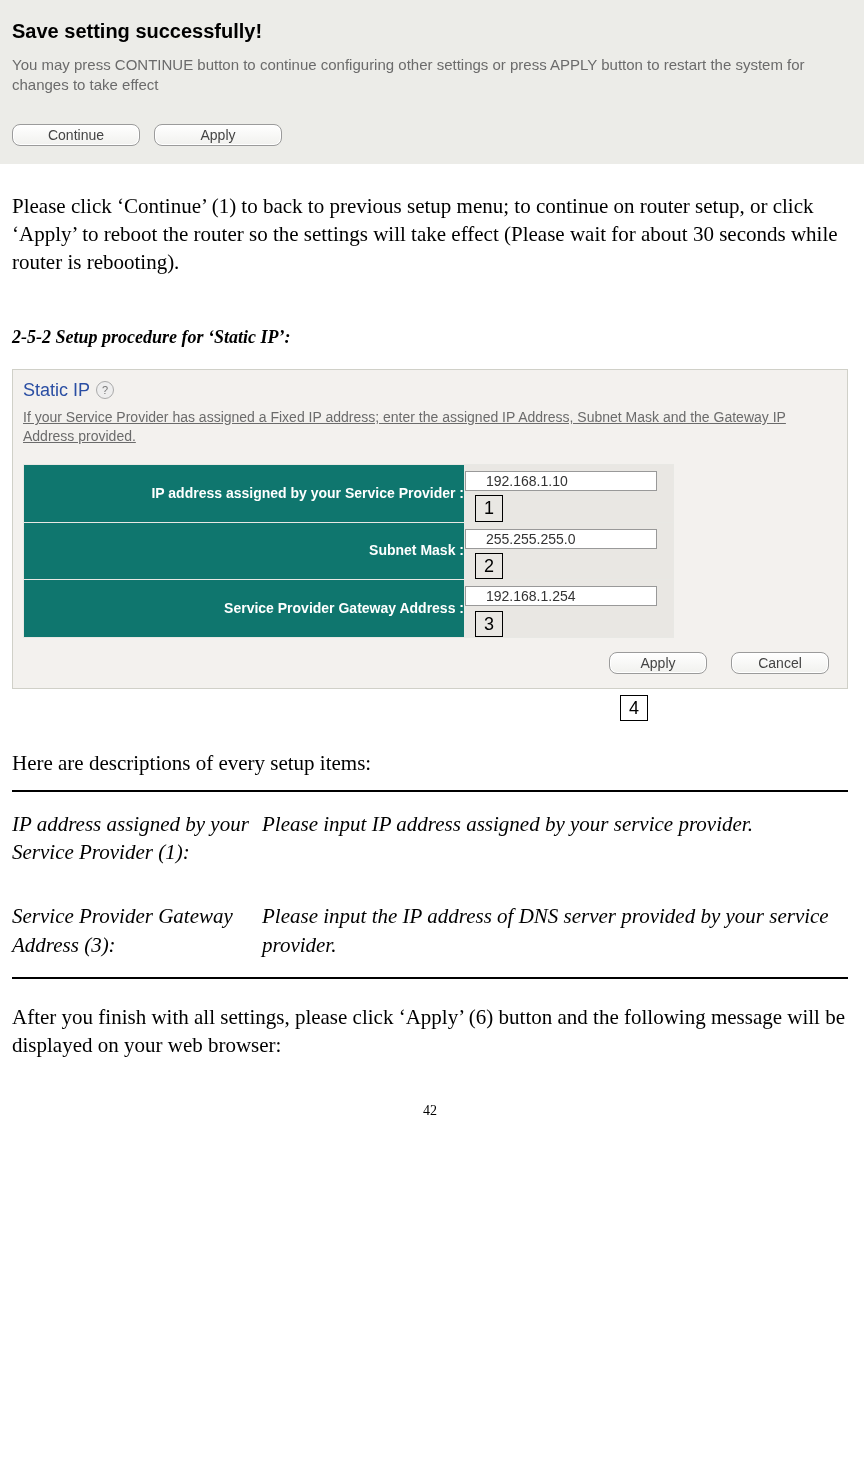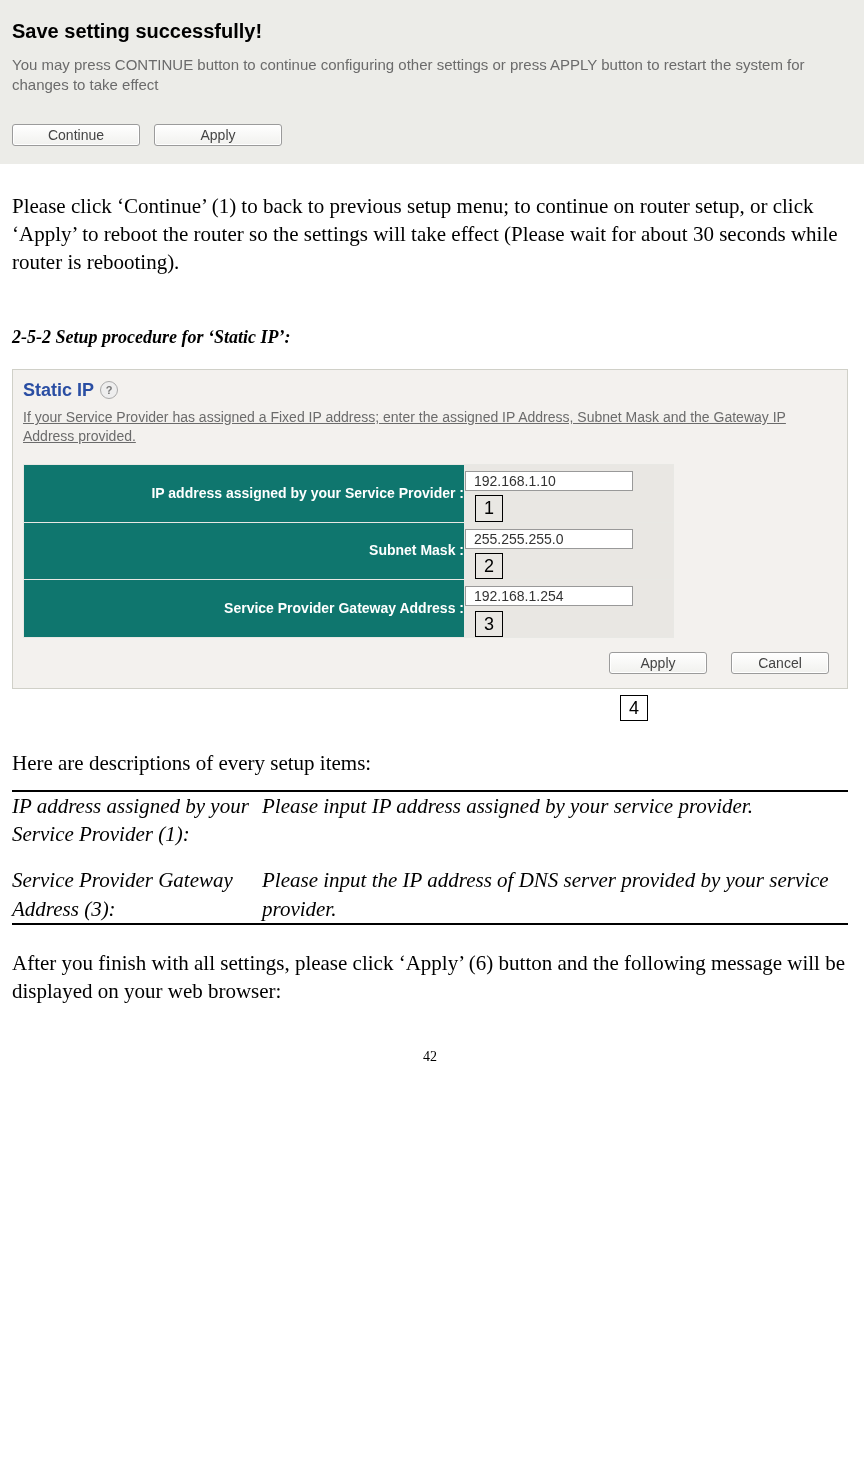--- a/index.html
+++ b/index.html
@@ -32,21 +32,21 @@
       color: #6b6b6b;
       margin: 0 0 28px 0;
     }
     .dlg-buttons { display: flex; gap: 14px; }
     .win-btn {
       font-family: Arial, sans-serif;
       font-size: 14px;
       color: #444;
       background: linear-gradient(#fff, #f1f1ee);
       border: 1px solid #9b9b9b;
-      border-radius: 3px;
+      border-radius: 8px;
       padding: 2px 0;
       width: 128px;
       text-align: center;
       box-shadow: inset 0 0 0 1px #fff;
       cursor: pointer;
     }
 
     .body-text { margin: 28px 0 0 0; }
     .section-heading {
       font-style: italic;
@@ -57,21 +57,21 @@
 
     
     .panel {
       background: #f3f1ee;
       border: 1px solid #d0d0c8;
       padding: 8px 10px 14px 10px;
     }
     .panel-title {
       font-family: Arial, sans-serif;
       color: #2a4ea3;
-      font-weight: bold;
+      font-weight: normal;
       font-size: 18px;
       display: flex;
       align-items: center;
       gap: 6px;
     }
     .help-icon {
       width: 16px; height: 16px;
       border: 1px solid #aaa;
       border-radius: 50%;
       font-size: 11px;
@@ -107,21 +107,21 @@
       background: #e9e7e3;
       padding: 3px 6px;
       position: relative;
     }
     .ip-input {
       font-family: Arial, sans-serif;
       font-size: 14px;
       color: #333;
       border: 1px solid #999;
       background: #fff;
-      padding: 1px 8px;
+      padding: 1px 20px;
       width: 150px;
     }
     .num-badge {
       display: inline-block;
       border: 1.5px solid #000;
       font-family: Arial, sans-serif;
       font-size: 18px;
       padding: 0 8px;
       margin-left: 10px;
       background: #e9e7e3;
@@ -147,21 +147,21 @@
 
     .desc-table {
       border-top: 2px solid #000;
       border-bottom: 2px solid #000;
       width: 100%;
       border-collapse: collapse;
       font-style: italic;
     }
     .desc-table td {
       vertical-align: top;
-      padding: 0 0;
+      padding: 18px 0;
     }
     .desc-label { width: 250px; }
     .desc-row-sep td { padding-top: 18px; }
 
     .after-text { margin: 24px 0 0 0; }
     .page-num { text-align: center; margin-top: 42px; font-size: 14px; }
   </style>
 </head>
 <body>
 

